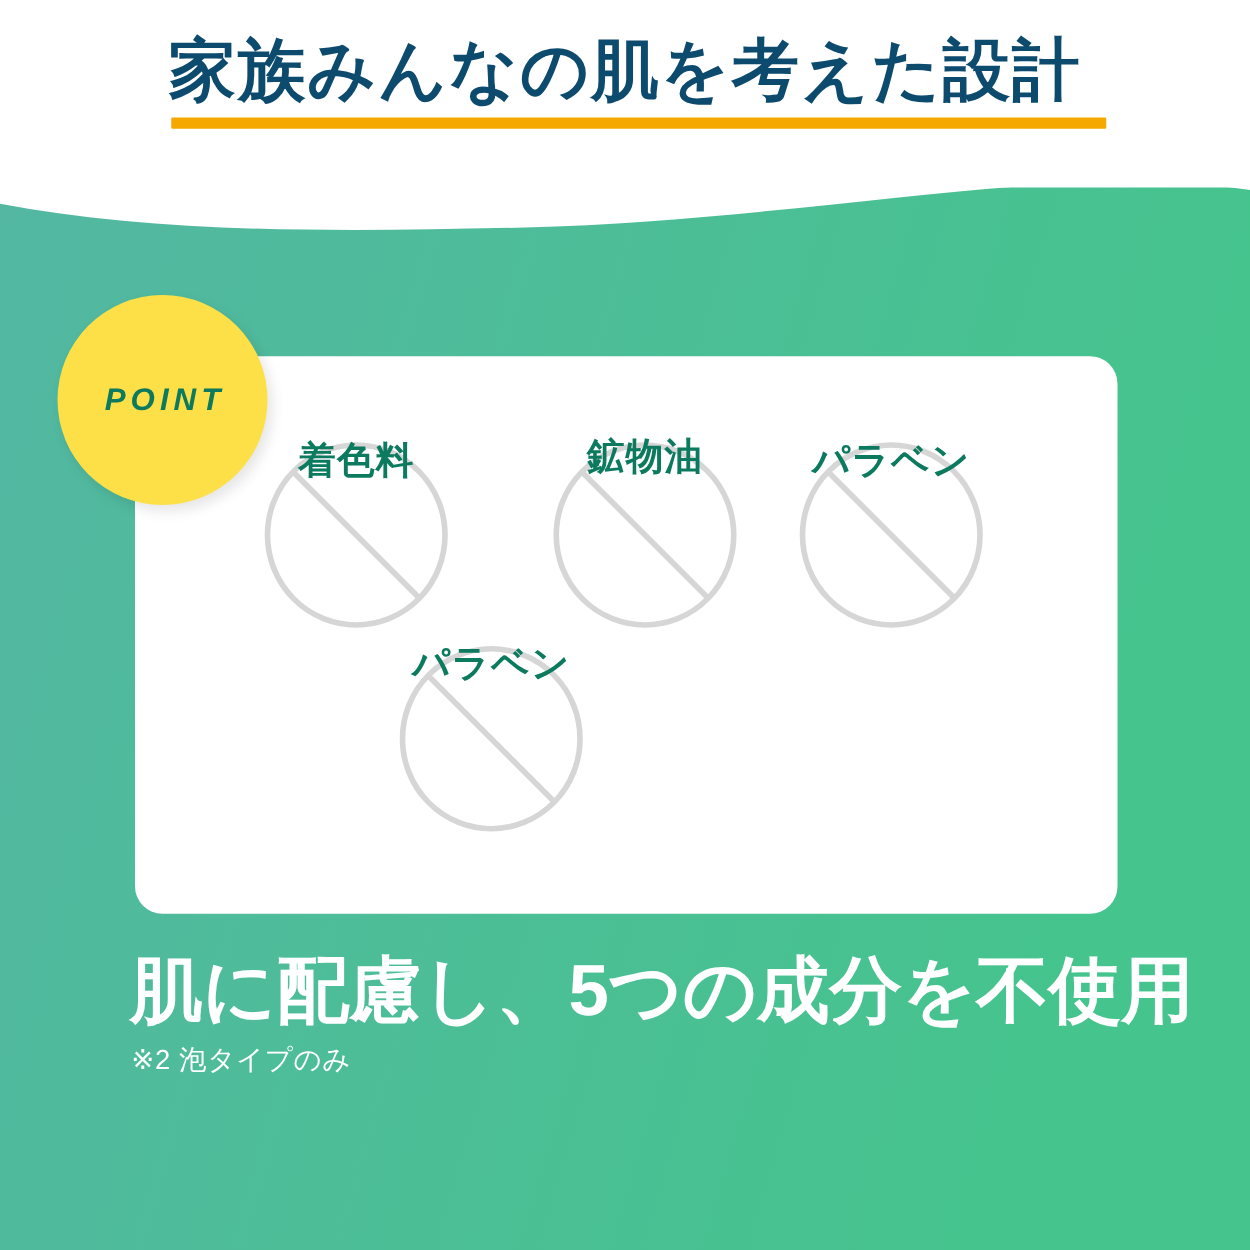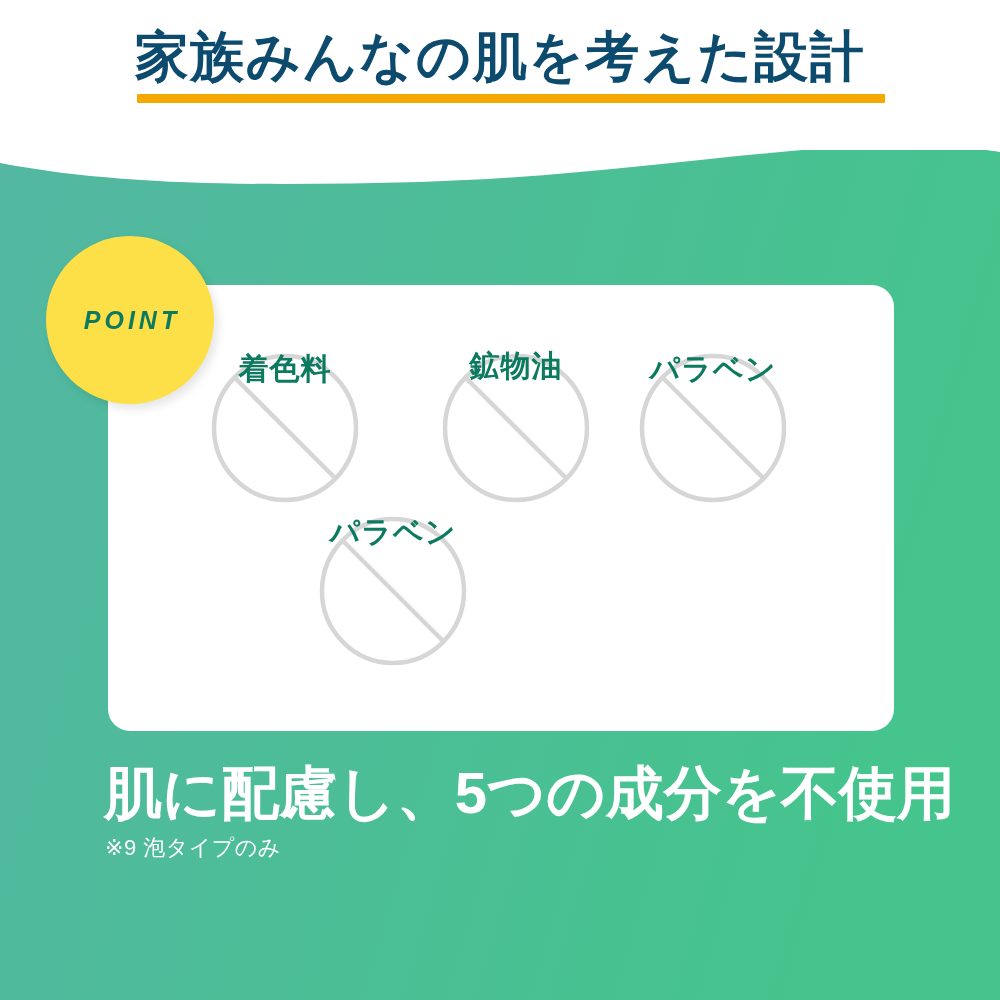--- a/index.html
+++ b/index.html
@@ -252,16 +252,16 @@
       <line x1="24" y1="25" x2="124" y2="125" stroke="#d6d6d6" stroke-width="4.5" stroke-linecap="round"></line>
     </svg>
     <div class="label">
       <span class="ln">パラベン</span>
     </div>
   </div>
 
 
   <div class="bottom-block">
     <div class="bottom-headline">肌に配慮し、5つの成分を不使用</div>
-    <div class="bottom-note">※9 泡タイプのみ</div>
+    <div class="bottom-note">※2 泡タイプのみ</div>
   </div>
 
 </div>
 
 </body></html>

